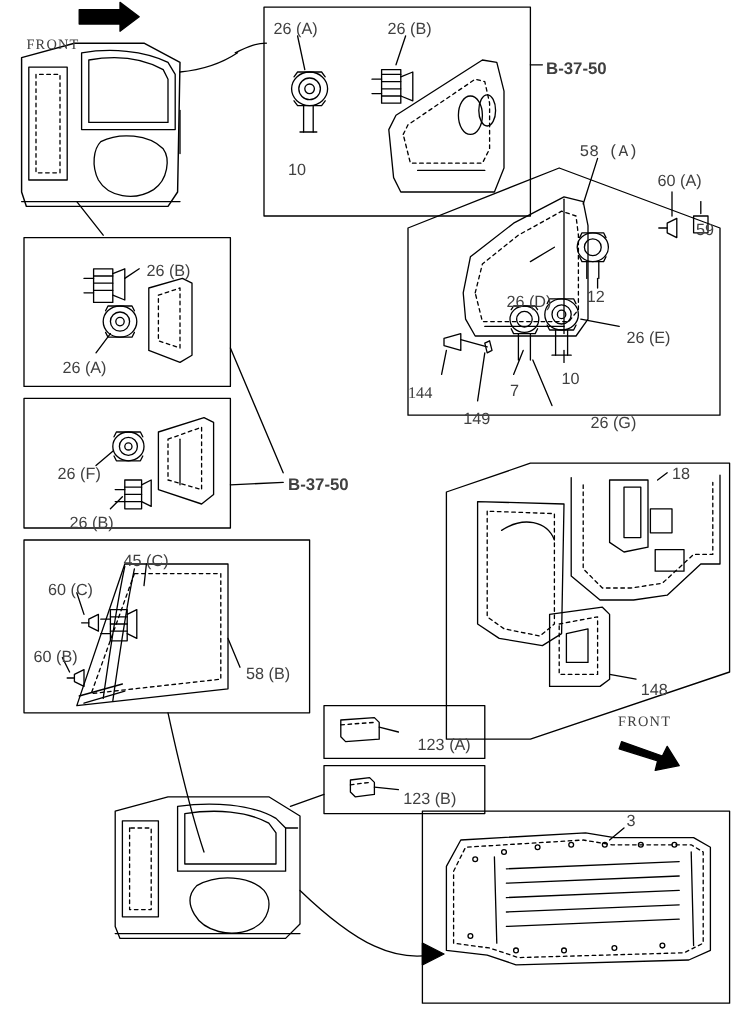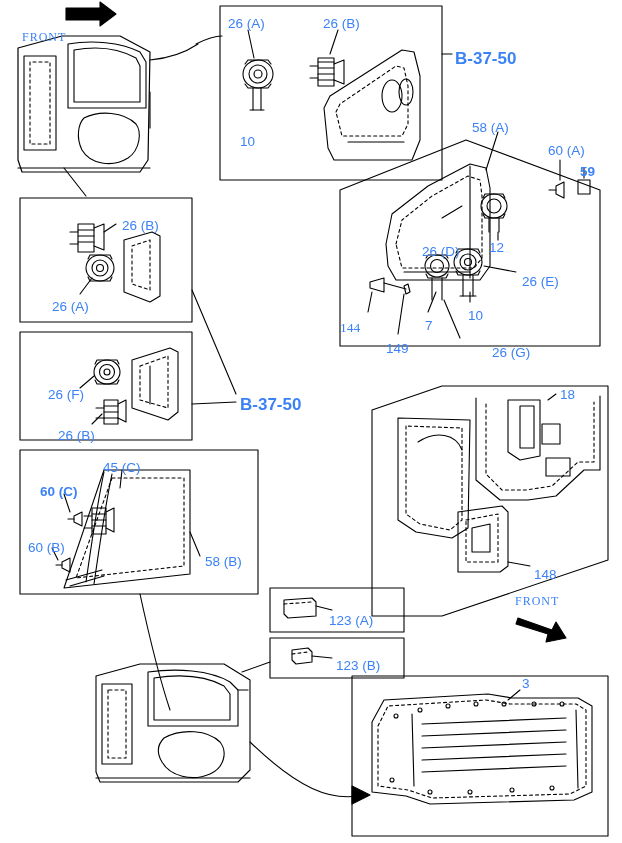--- a/index.html
+++ b/index.html
@@ -1,20 +1,20 @@
 <!DOCTYPE html>
 <html><head>
 <meta charset="utf-8">
 <style>
   html,body{margin:0;padding:0;background:#ffffff;}
   body{width:622px;height:843px;position:relative;font-family:"Liberation Sans",sans-serif;color:#000;overflow:hidden;}
   #stage{position:absolute;left:0;top:0;width:622px;height:843px;}
   svg.layer{position:absolute;left:0;top:0;width:622px;height:843px;}
-  .lbl{position:absolute;font-family:"Liberation Sans",sans-serif;font-size:13px;color:#3b82f6;white-space:nowrap;}
-  .lbl.bold{font-weight:bold;font-size:17px;}
+  .lbl{position:absolute;font-family:"Liberation Sans",sans-serif;font-size:13px;color:#404040;white-space:nowrap;}
+  .lbl.bold{font-weight:bold;font-size:14px;}
   .lbl.front{font-family:"Liberation Serif",serif;font-size:12px;letter-spacing:1px;}
   .lbl.num{font-size:13.5px;}
 </style>
 </head>
 <body>
 
 <div id="stage">
 
   <svg class="layer" viewBox="0 0 622 843">
     <g fill="none" stroke="#000" stroke-width="1.1" stroke-linejoin="round" stroke-linecap="round">
@@ -302,38 +302,38 @@
 
   <div class="lbl front" style="left:22px;top:30px;">FRONT</div>
   <div class="lbl front" style="left:515px;top:594px;">FRONT</div>
 
   <div class="lbl bold" style="left:455px;top:49px;">B-37-50</div>
   <div class="lbl bold" style="left:240px;top:395px;">B-37-50</div>
 
   <div class="lbl num" style="left:228px;top:16px;">26 (A)</div>
   <div class="lbl num" style="left:323px;top:16px;">26 (B)</div>
   <div class="lbl num" style="left:240px;top:134px;">10</div>
-  <div class="lbl num" style="left:472px;top:120px;">58 (A)</div>
+  <div class="lbl num" style="left:483px;top:120px;font-family:Liberation Mono, monospace;">58 (A)</div>
   <div class="lbl num" style="left:548px;top:143px;">60 (A)</div>
-  <div class="lbl num" style="left:580px;top:164px;font-weight:bold;">59</div>
+  <div class="lbl num" style="left:580px;top:184px;">59</div>
   <div class="lbl num" style="left:422px;top:212px;margin-top:32px;">26 (D)</div>
   <div class="lbl num" style="left:489px;top:240px;">12</div>
   <div class="lbl num" style="left:522px;top:274px;">26 (E)</div>
   <div class="lbl num" style="left:122px;top:218px;">26 (B)</div>
   <div class="lbl num" style="left:52px;top:299px;">26 (A)</div>
   <div class="lbl num" style="left:340px;top:320px;font-family:Liberation Serif, serif;">144</div>
   <div class="lbl num" style="left:386px;top:341px;">149</div>
   <div class="lbl num" style="left:425px;top:318px;">7</div>
   <div class="lbl num" style="left:468px;top:308px;">10</div>
   <div class="lbl num" style="left:452px;top:345px;margin-left:40px;">26 (G)</div>
   <div class="lbl num" style="left:48px;top:387px;">26 (F)</div>
   <div class="lbl num" style="left:58px;top:428px;">26 (B)</div>
   <div class="lbl num" style="left:560px;top:387px;">18</div>
   <div class="lbl num" style="left:534px;top:567px;">148</div>
   <div class="lbl num" style="left:103px;top:460px;">45 (C)</div>
-  <div class="lbl num" style="left:40px;top:484px;font-weight:bold;">60 (C)</div>
+  <div class="lbl num" style="left:40px;top:484px;">60 (C)</div>
   <div class="lbl num" style="left:28px;top:540px;">60 (B)</div>
   <div class="lbl num" style="left:205px;top:554px;">58 (B)</div>
-  <div class="lbl num" style="left:329px;top:613px;">123 (A)</div>
+  <div class="lbl num" style="left:348px;top:613px;">123 (A)</div>
   <div class="lbl num" style="left:336px;top:658px;text-align:right;">123 (B)</div>
   <div class="lbl num" style="left:522px;top:676px;">3</div>
 
 </div>
 
 </body></html>

